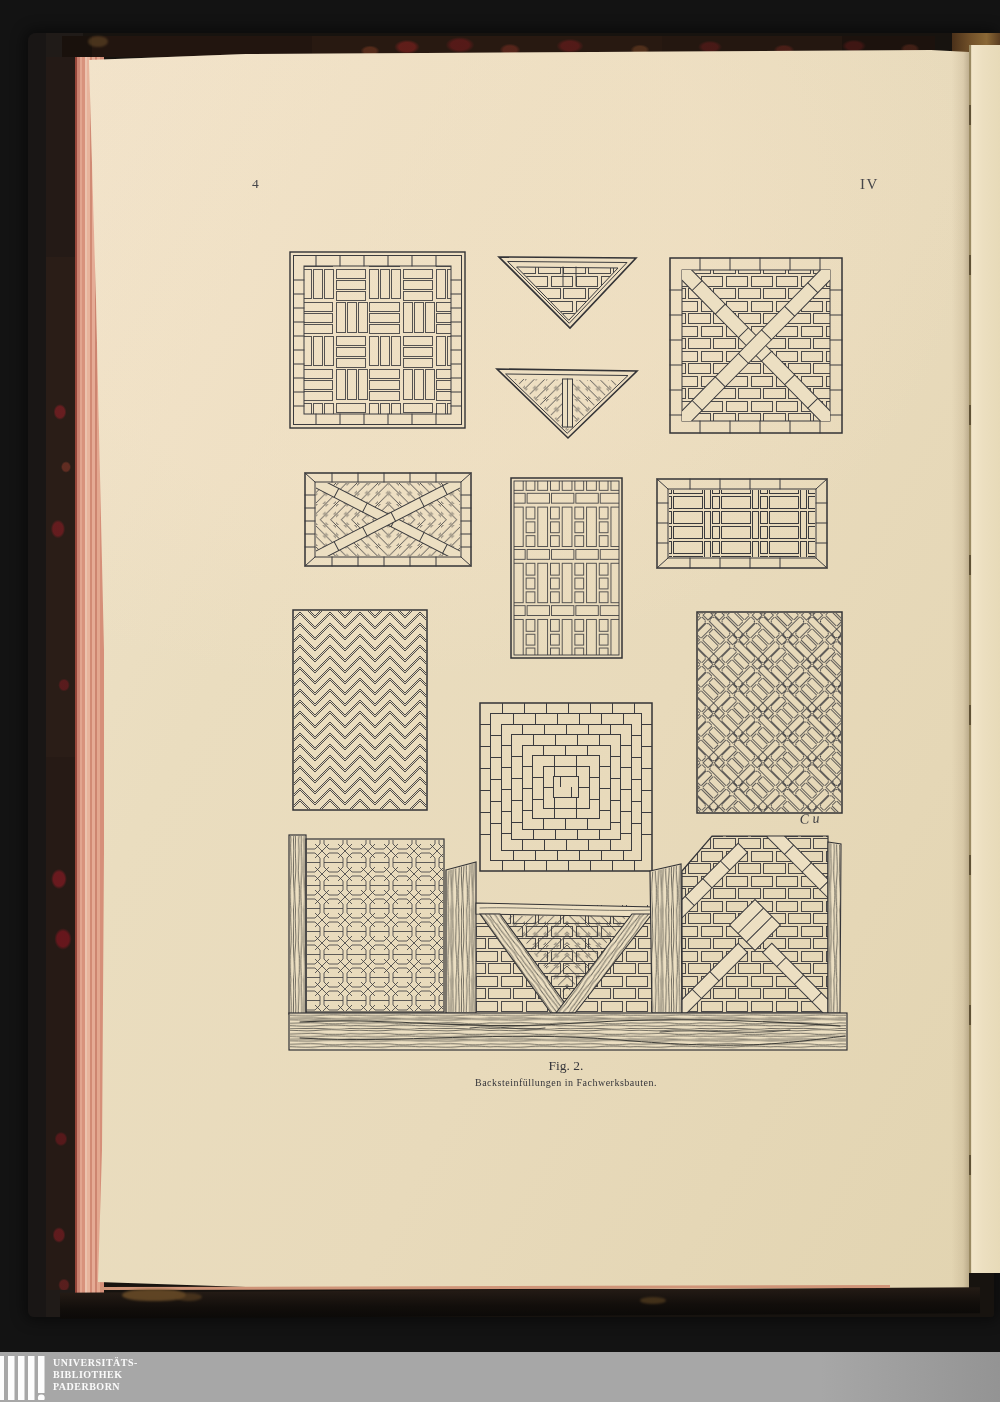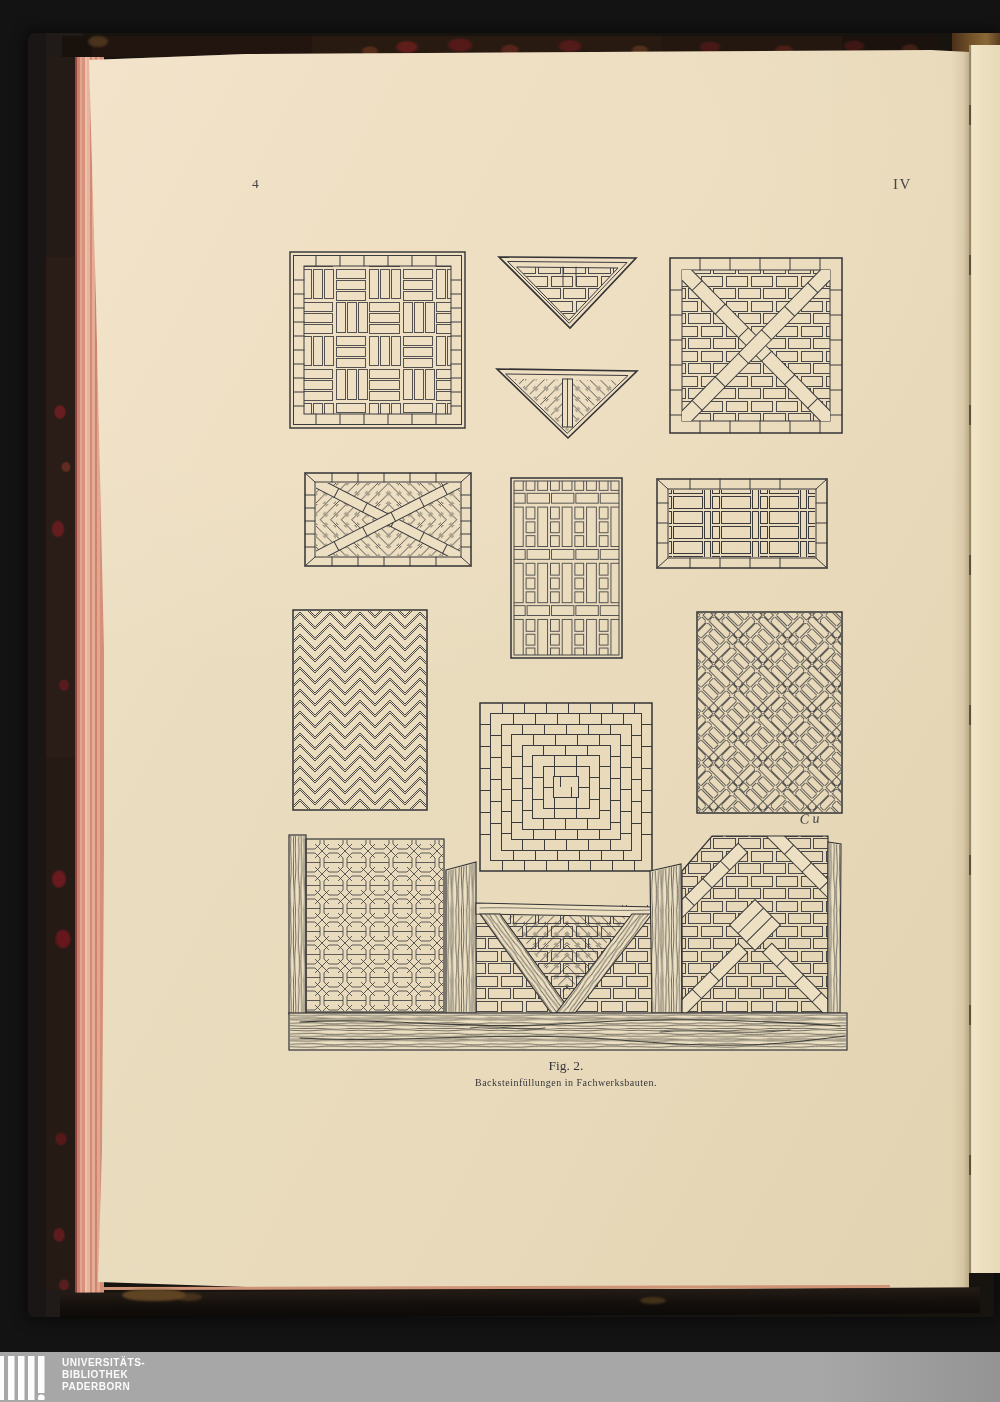--- a/index.html
+++ b/index.html
@@ -49,22 +49,22 @@
     background:linear-gradient(180deg,#241b15,#120e0b 60%,#0c0a08);
     transform:rotate(-.35deg);}
   #botline{position:absolute;left:100px;top:1286px;width:790px;height:3px;background:#cf9478;transform:rotate(-.15deg);}
   
   .wear{position:absolute;background:#8a6a38;border-radius:50%;filter:blur(1px);}
   
   #bar{position:absolute;left:0;top:1352px;width:1000px;height:50px;background:#a7a7a7;}
   #bar .shade{position:absolute;left:820px;top:0;width:180px;height:50px;
     background:linear-gradient(90deg,rgba(90,90,90,0),rgba(90,90,90,.25));}
   #logo{position:absolute;left:0;top:2px;height:46px;}
-  #bartext{position:absolute;left:62px;top:4.5px;color:#fbfbfb;
-    font-family:Liberation Sans, sans-serif;font-size:10px;font-weight:bold;
+  #bartext{position:absolute;left:53px;top:4.5px;color:#fbfbfb;
+    font-family:Liberation Serif, serif;font-size:10px;font-weight:bold;
     letter-spacing:.5px;line-height:12px;}
   #marbletop{position:absolute;left:62px;top:36px;width:873px;height:21px;
     background:
       radial-gradient(16px 9px at 345px 11px, rgba(125,32,30,.65) 0 50%, transparent 80%),
       radial-gradient(12px 7px at 308px 15px, rgba(140,65,38,.45) 0 50%, transparent 80%),
       radial-gradient(18px 10px at 398px 9px, rgba(115,26,28,.6) 0 50%, transparent 80%),
       radial-gradient(13px 8px at 448px 14px, rgba(130,48,36,.5) 0 50%, transparent 80%),
       radial-gradient(17px 9px at 508px 10px, rgba(118,28,30,.55) 0 50%, transparent 80%),
       radial-gradient(12px 7px at 578px 14px, rgba(140,80,42,.4) 0 50%, transparent 80%),
       radial-gradient(15px 8px at 648px 11px, rgba(115,28,30,.45) 0 50%, transparent 80%),
@@ -102,21 +102,21 @@
   <div id="page2">
       <div class="fold"></div>
     </div>
   <div id="bottomcover"></div>
   <div id="botline"></div>
   <div class="wear" style="left:122px;top:1289px;width:64px;height:12px;background:#74532a;opacity:.75;border-radius:45%/55%;"></div>
   <div class="wear" style="left:176px;top:1293px;width:26px;height:8px;background:#5f4322;opacity:.6;border-radius:50%;"></div>
   <div class="wear" style="left:88px;top:36px;width:20px;height:11px;background:#6a4c28;opacity:.55;border-radius:50%;"></div>
   <div class="wear" style="left:640px;top:1297px;width:26px;height:7px;background:#6e5026;opacity:.5;border-radius:50%;"></div>
   <div class="pagenum" style="left:252px;top:176px;">4</div>
-  <div class="pagenum" style="left:860px;top:176px;letter-spacing:1.5px;font-size:15px;margin-left:33px;">IV</div>
+  <div class="pagenum" style="left:860px;top:176px;letter-spacing:1.5px;font-size:15px;">IV</div>
 
   <svg id="svgmain" width="1000" height="1402" viewBox="0 0 1000 1402">
     <defs>
 
       <pattern id="rb" width="25" height="25" patternUnits="userSpaceOnUse">
         <g fill="none" stroke="#3a3a3d" stroke-width="0.9" shape-rendering="crispEdges">
           <rect x="1" y="1" width="21.8" height="10"></rect>
           <rect x="-11.5" y="13.5" width="21.8" height="10"></rect>
           <rect x="13.5" y="13.5" width="21.8" height="10"></rect>
         </g>

